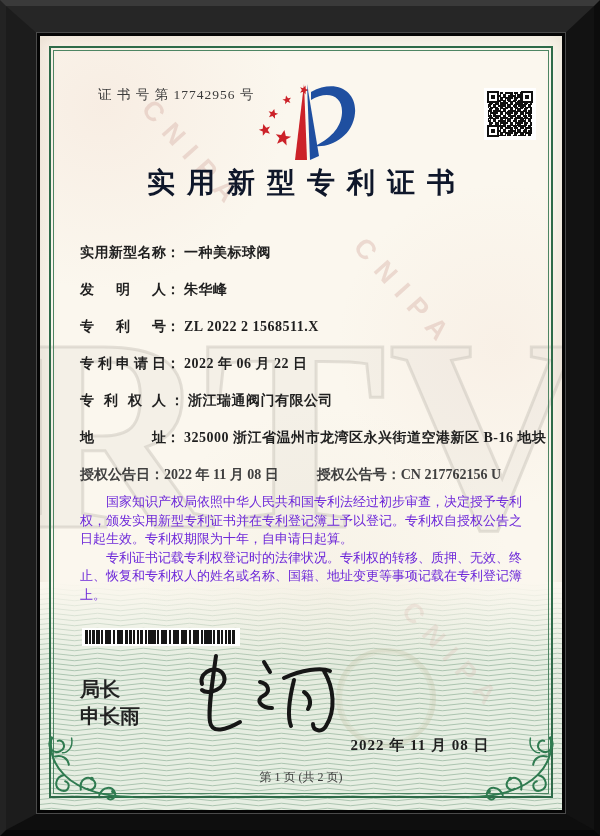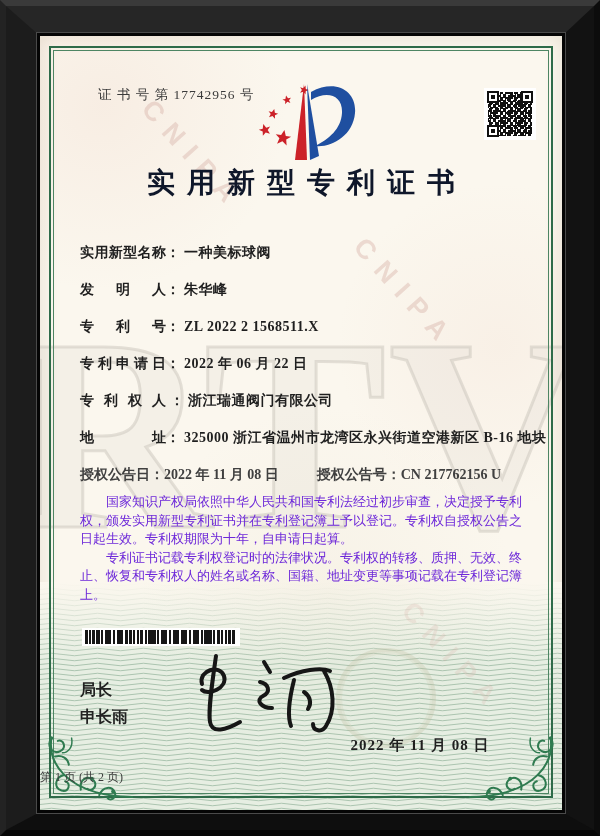--- a/index.html
+++ b/index.html
@@ -76,25 +76,25 @@
   .paras p{margin:0;text-indent:2em;}
 
   
   .barcode{position:absolute;left:42px;top:592px;width:158px;height:18px;background:#fff;
     padding:2px 3px;box-sizing:border-box;}
   .bars{width:100%;height:100%;background:
     repeating-linear-gradient(90deg,#161616 0 2px,transparent 2px 4px),
     repeating-linear-gradient(90deg,#161616 0 1px,transparent 1px 7px),
     repeating-linear-gradient(90deg,#161616 0 3px,transparent 3px 11px);}
   .director{position:absolute;left:40px;top:640px;font-family:"Liberation Sans","DejaVu Sans",sans-serif;
-    font-size:16px;font-weight:bold;color:#222;line-height:27px;}
+    font-size:20px;font-weight:bold;color:#222;line-height:27px;}
   .signature{position:absolute;left:142px;top:608px;width:160px;height:100px;}
   .issuedate{position:absolute;left:290px;top:700px;width:180px;text-align:center;
     font-size:15px;font-weight:bold;color:#1f1f1f;letter-spacing:1px;}
-  .pageinfo{position:absolute;left:0;right:0;top:733px;text-align:left;font-size:12px;color:#3c3c3c;}
+  .pageinfo{position:absolute;left:0;right:0;top:733px;text-align:center;font-size:12px;color:#3c3c3c;}
 </style>
 </head>
 <body>
 
 <div class="stage">
   <div class="frame-inner"></div>
   <div class="frame-outer"></div>
   <div class="frame-lip"></div>
 
   <div class="paper">

